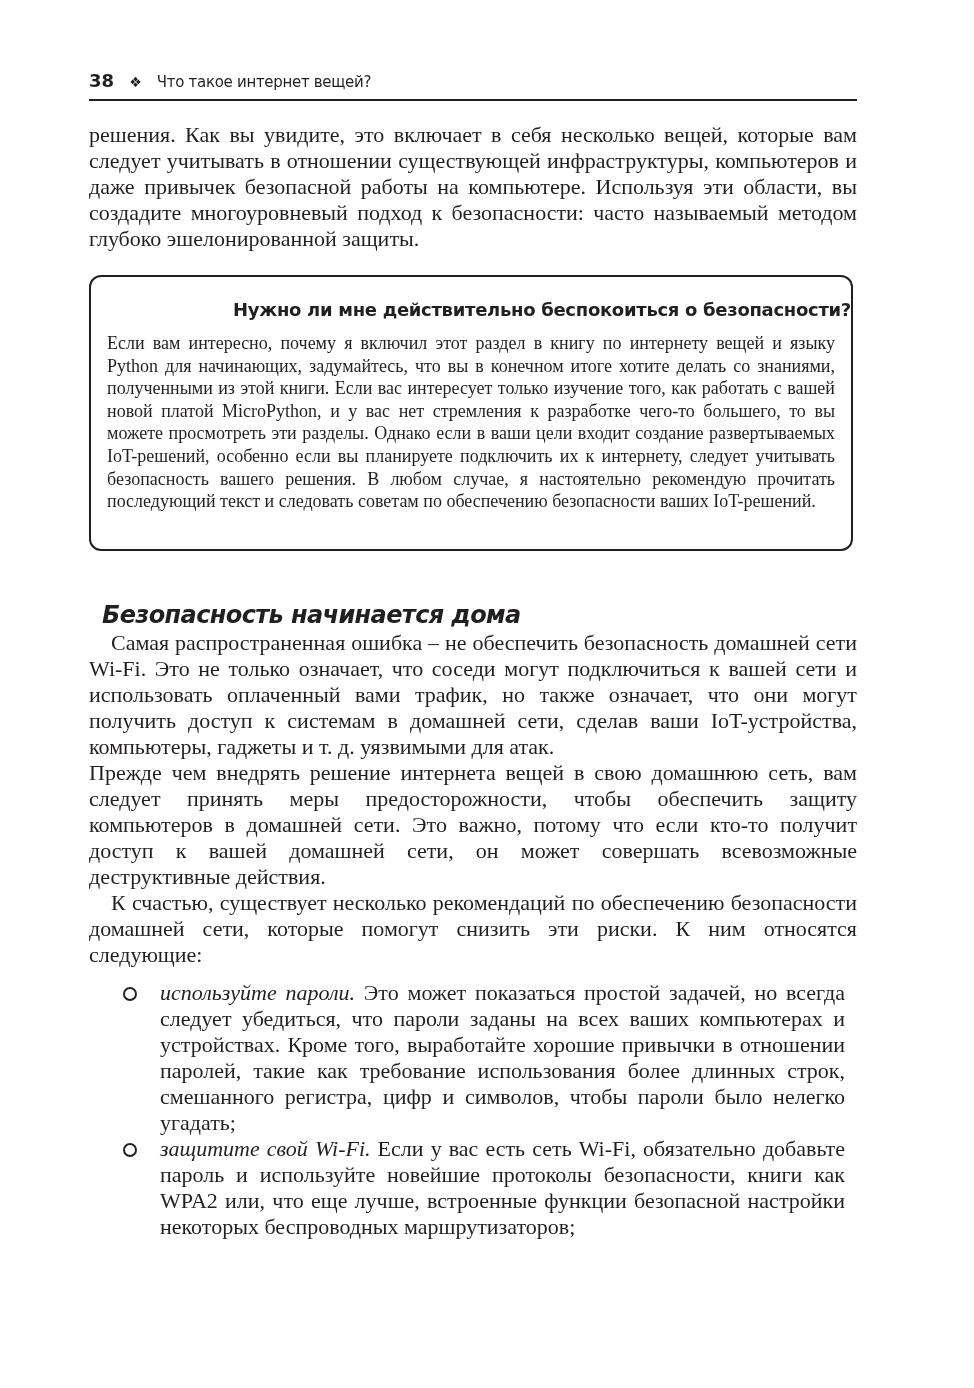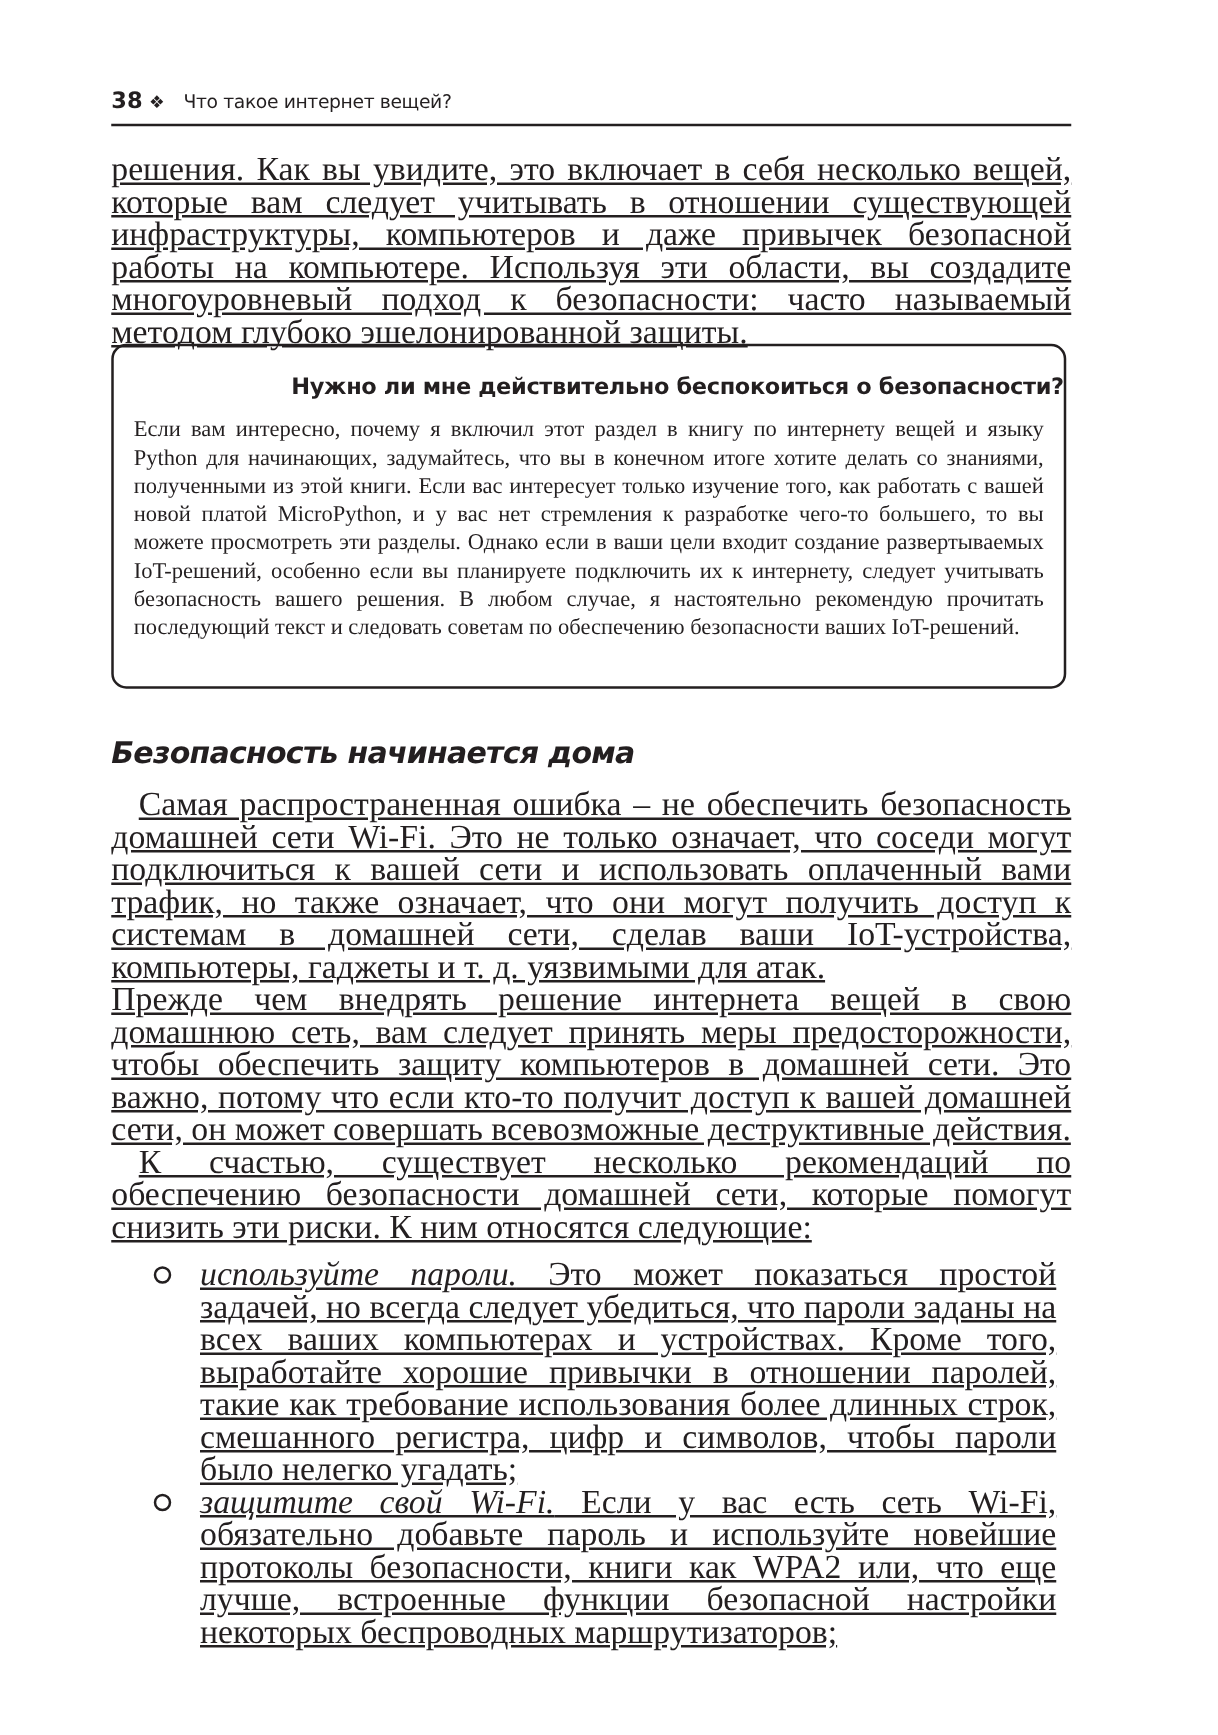--- a/index.html
+++ b/index.html
@@ -1,29 +1,29 @@
 <!DOCTYPE html>
 <html><head>
 <meta charset="utf-8">
 <style>
   html, body { margin: 0; padding: 0; background: #ffffff; }
   body { width: 974px; height: 1388px; position: relative; overflow: hidden; color: #231f20; }
   .page { position: absolute; left: 89px; top: 0; width: 768px; }
   .running-head { position: absolute; top: 70px; left: 0; width: 768px; height: 29px; border-bottom: 2px solid #231f20; font-family: "DejaVu Sans", sans-serif; font-size: 16px; }
-  .running-head .pgnum { font-weight: bold; font-size: 18px; margin-right: 0; }
+  .running-head .pgnum { font-weight: bold; font-size: 18px; margin-right: 10px; }
   .running-head .orn { font-size: 14px; margin-right: 10px; }
   .running-head .title { font-size: 15px; letter-spacing: -0.3px; }
-  .serif { font-family: "Liberation Serif", serif; font-size: 27px; line-height: 26px; text-align: justify; text-decoration: underline; }
+  .serif { font-family: "Liberation Serif", serif; font-size: 22px; line-height: 26px; text-align: justify; }
   .p { margin: 0; }
   .indent { text-indent: 22px; }
   .intro { position: absolute; top: 122px; left: 0; width: 768px; }
   .callout { position: absolute; top: 275px; left: 0; width: 764px; height: 276px; border: 2px solid #231f20; border-radius: 12px; box-sizing: border-box; }
   .callout-title { font-family: "DejaVu Sans", sans-serif; font-weight: bold; font-size: 18px; text-align: right; margin-top: 22px; letter-spacing: -0.3px; }
   .callout-body { font-family: "Liberation Serif", serif; font-size: 18px; line-height: 22.6px; text-align: justify; padding: 12px 16px 0 16px; }
-  .h2 { position: absolute; top: 588px; left: 0; font-family: "DejaVu Sans", sans-serif; font-style: italic; font-weight: bold; font-size: 24px; letter-spacing: -0.6px; margin: 0; }
+  .h2 { position: absolute; top: 588px; left: 0; font-family: "DejaVu Sans", sans-serif; font-style: italic; font-weight: bold; font-size: 24px; letter-spacing: -0.6px; margin: 13px; }
   .section { position: absolute; top: 630px; left: 0; width: 768px; }
   ul.bullets { list-style: none; margin: 12px; padding: 0; }
   ul.bullets li { position: relative; padding-left: 59px; }
   .bullet-icon { position: absolute; left: 22px; top: 7px; width: 10px; height: 10px; border: 2.5px solid #231f20; border-radius: 50%; }
   .em { font-style: italic; }
 </style>
 </head>
 <body>
 
 <div class="page">

